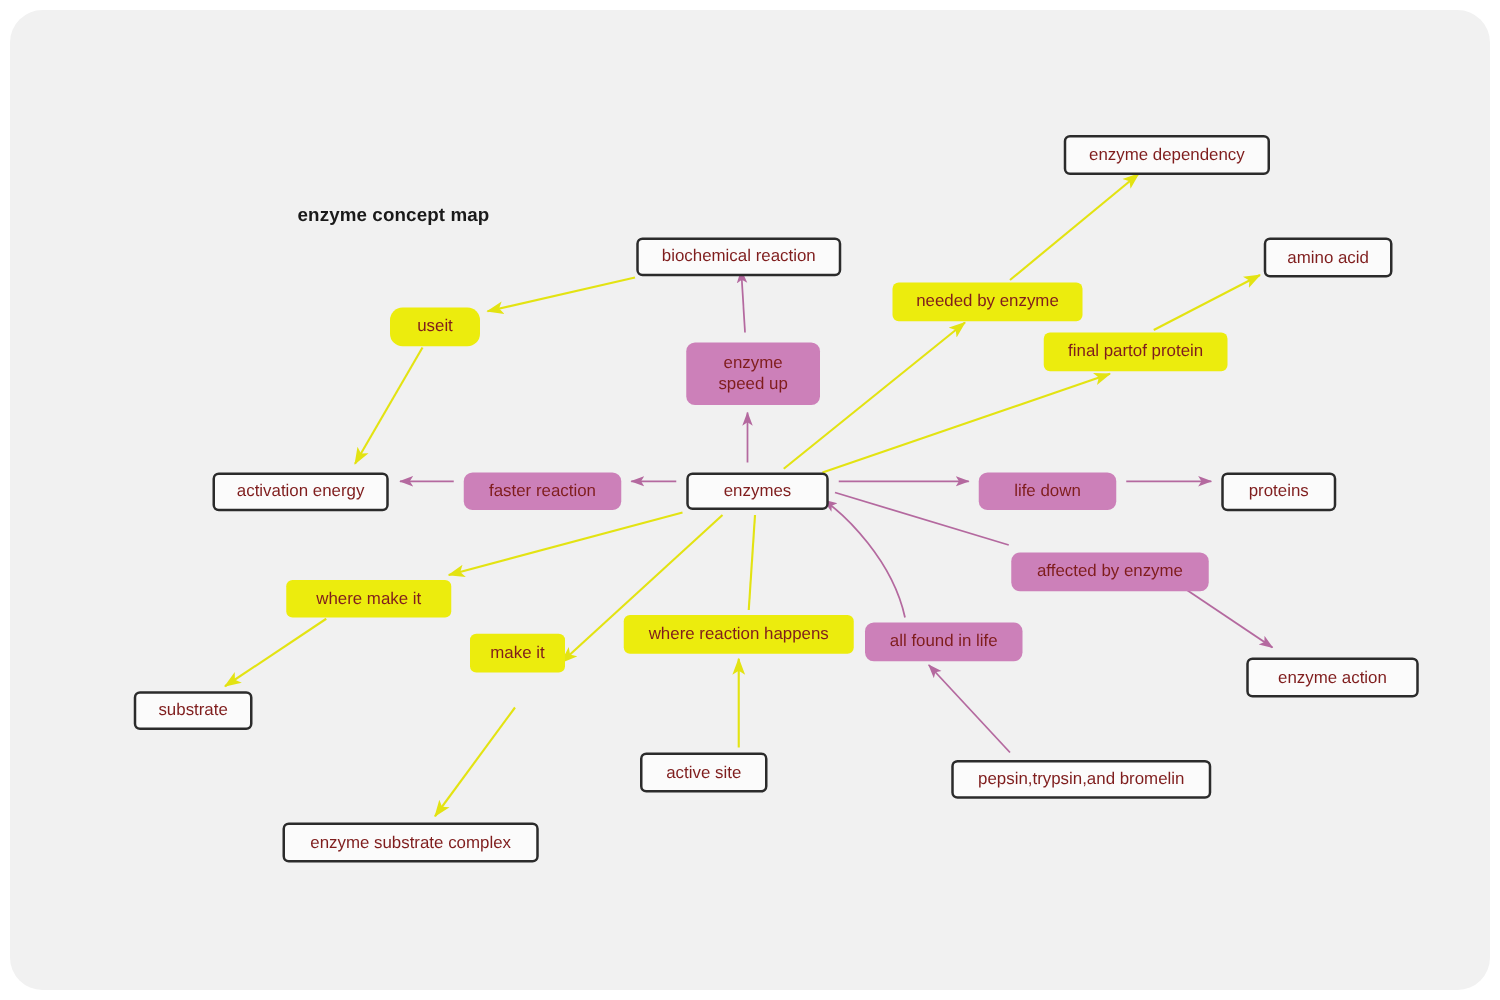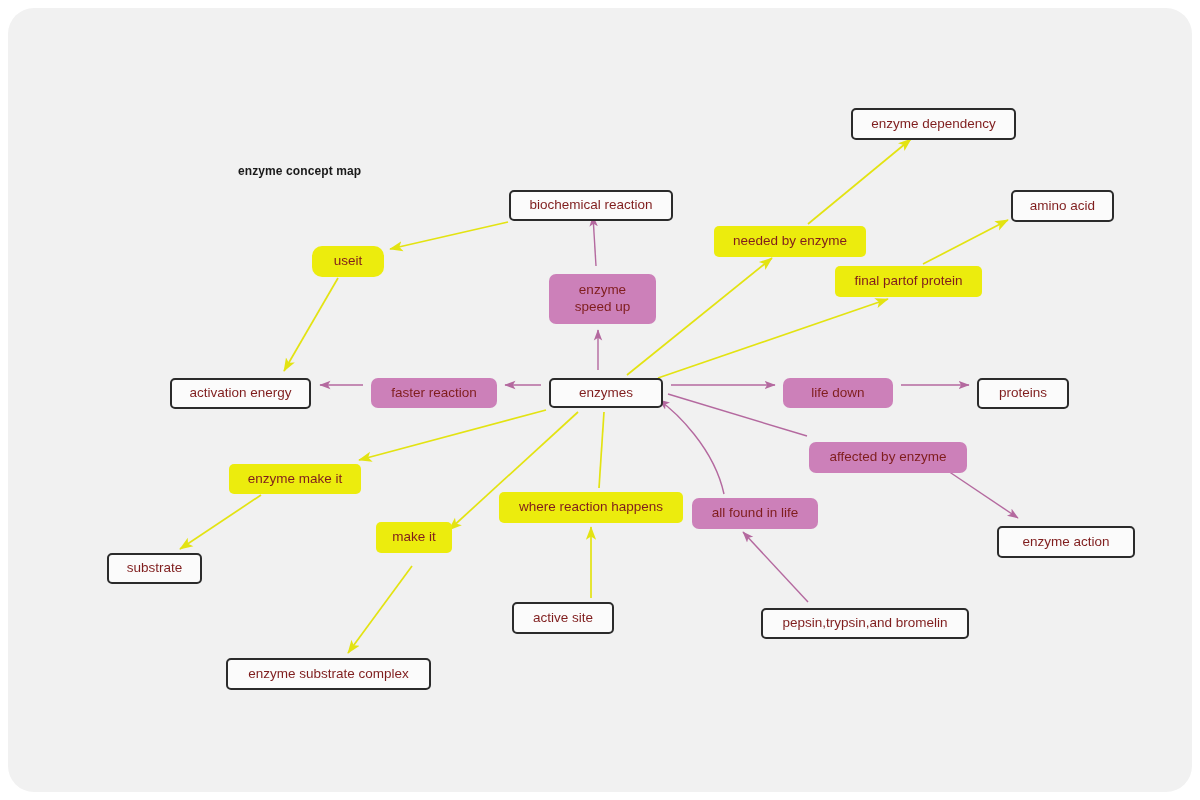--- a/index.html
+++ b/index.html
@@ -30,21 +30,21 @@
   }
   #map-svg {
     position: absolute;
     left: 0;
     top: 0;
     width: 1184px;
     height: 784px;
   }
   .map-title {
     position: absolute;
-    font-size: 12px;
+    font-size: 15px;
     font-weight: bold;
     color: #1a1a1a;
     letter-spacing: 0.1px;
     white-space: nowrap;
   }
   .node {
     position: absolute;
     box-sizing: border-box;
     display: flex;
     align-items: center;
@@ -139,22 +139,22 @@
         <div class="node concept" style="left: 989px; top: 518px; width: 138px; height: 32px;">enzyme action</div>
         <div class="node concept" style="left: 99px; top: 545px; width: 95px; height: 31px;">substrate</div>
         <div class="node concept" style="left: 218px; top: 650px; width: 205px; height: 32px;">enzyme substrate complex</div>
         <div class="node concept" style="left: 504px; top: 594px; width: 102px; height: 32px;">active site</div>
         <div class="node concept" style="left: 753px; top: 600px; width: 208px; height: 31px;">pepsin,trypsin,and bromelin</div>
       </div>
     <div>
         <div class="node label-yellow" style="left: 304px; top: 238px; width: 72px; height: 31px; border-radius: 10px;">useit</div>
         <div class="node label-yellow" style="left: 706px; top: 218px; width: 152px; height: 31px;">needed by enzyme</div>
         <div class="node label-yellow" style="left: 827px; top: 258px; width: 147px; height: 31px;">final partof protein</div>
-        <div class="node label-yellow" style="left: 221px; top: 456px; width: 132px; height: 30px;">enzyme make it</div>
-        <div class="node label-yellow" style="left: 368px; top: 514px; width: 76px; height: 31px;">make it</div>
+        <div class="node label-yellow" style="left: 221px; top: 456px; width: 132px; height: 30px;">where make it</div>
+        <div class="node label-yellow" style="left: 368px; top: 499px; width: 76px; height: 31px;">make it</div>
         <div class="node label-yellow" style="left: 491px; top: 484px; width: 184px; height: 31px;">where reaction happens</div>
         <div class="node label-pink" style="left: 541px; top: 266px; width: 107px; height: 50px;">enzyme
 speed up</div>
         <div class="node label-pink" style="left: 363px; top: 370px; width: 126px; height: 30px;">faster reaction</div>
         <div class="node label-pink" style="left: 775px; top: 370px; width: 110px; height: 30px;">life down</div>
         <div class="node label-pink" style="left: 801px; top: 434px; width: 158px; height: 31px;">affected by enzyme</div>
         <div class="node label-pink" style="left: 684px; top: 490px; width: 126px; height: 31px;">all found in life</div>
       </div>
 
   </div>

